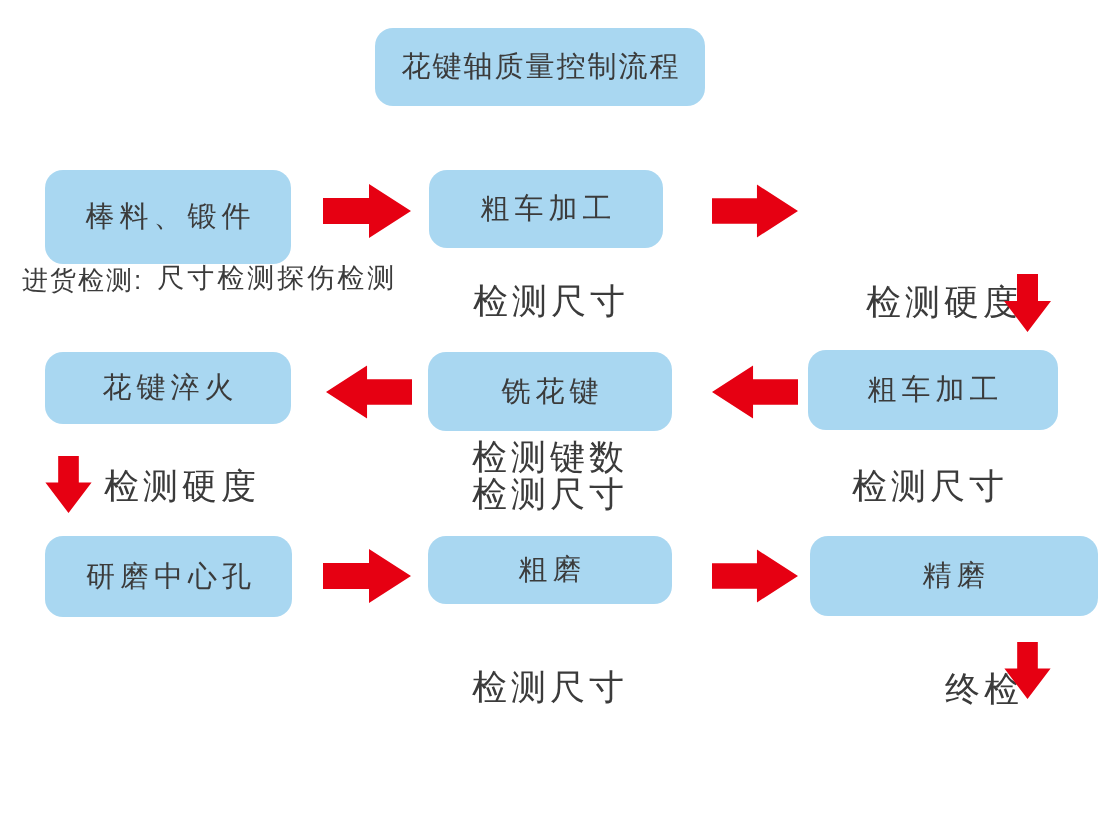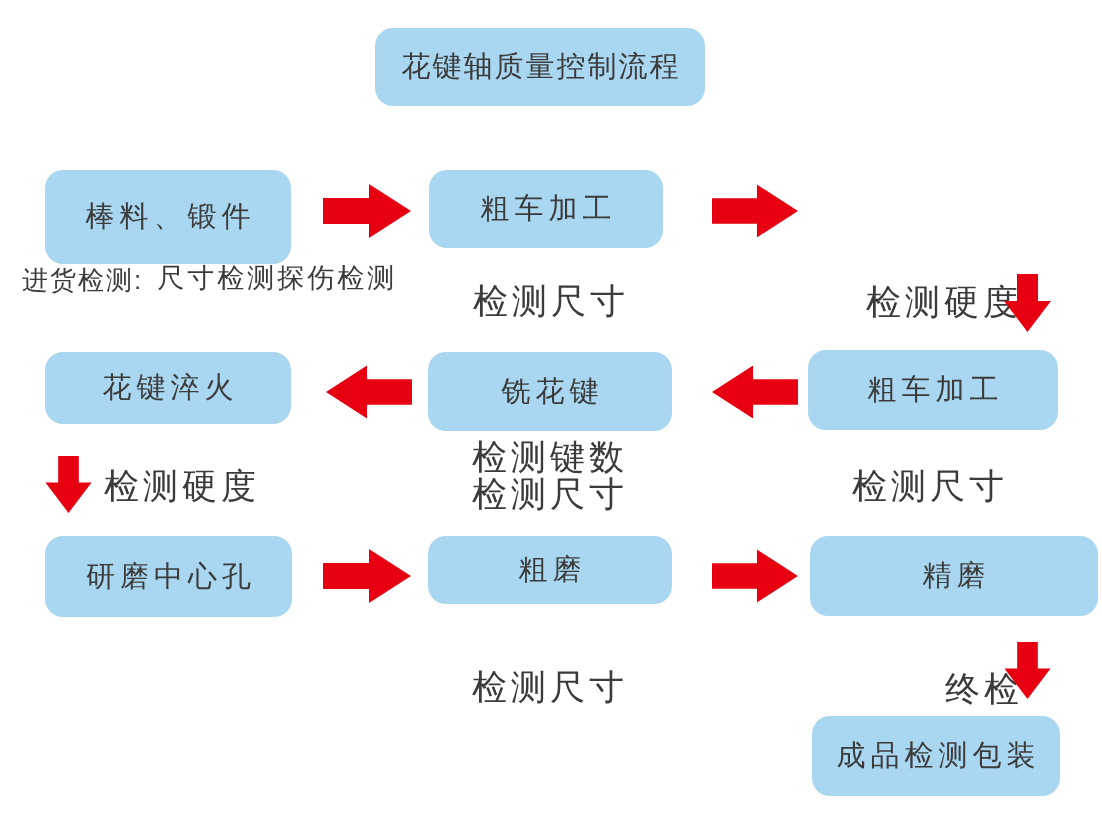--- a/index.html
+++ b/index.html
@@ -148,17 +148,14 @@
   <svg class="arrow" style="left:712px;top:549px;" width="86" height="54" viewBox="0 0 88 54">
     <polygon points="0,14 46,14 46,0 88,27 46,54 46,40 0,40"></polygon>
   </svg>
 
   <div class="ann center" style="left:428px;top:664px;width:244px;">检测尺寸</div>
   <div class="ann" style="left:901px;top:666px;margin-left:44px;">终检</div>
   <svg class="arrow" style="left:1004px;top:642px;" width="47" height="57" viewBox="0 0 47 58">
     <polygon points="13,0 34,0 34,27 47,27 23.5,58 0,27 13,27"></polygon>
   </svg>
 
-  <div class="node" style="left:812px;top:716px;width:248px;height:80px;">
-    <span>成品检测包装</span>
-  </div>
 
 </div>
 
 </body></html>

